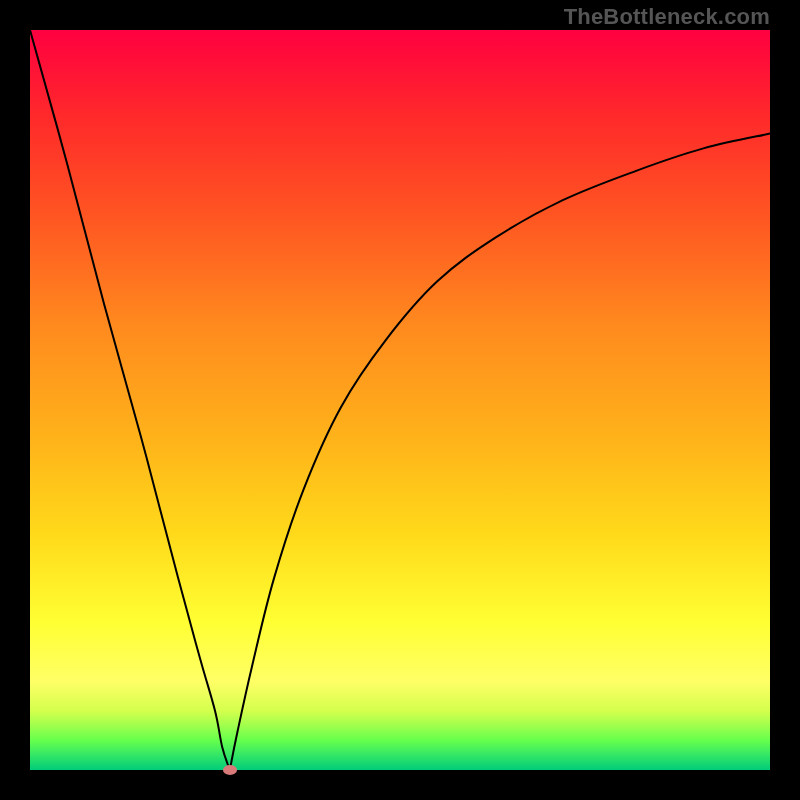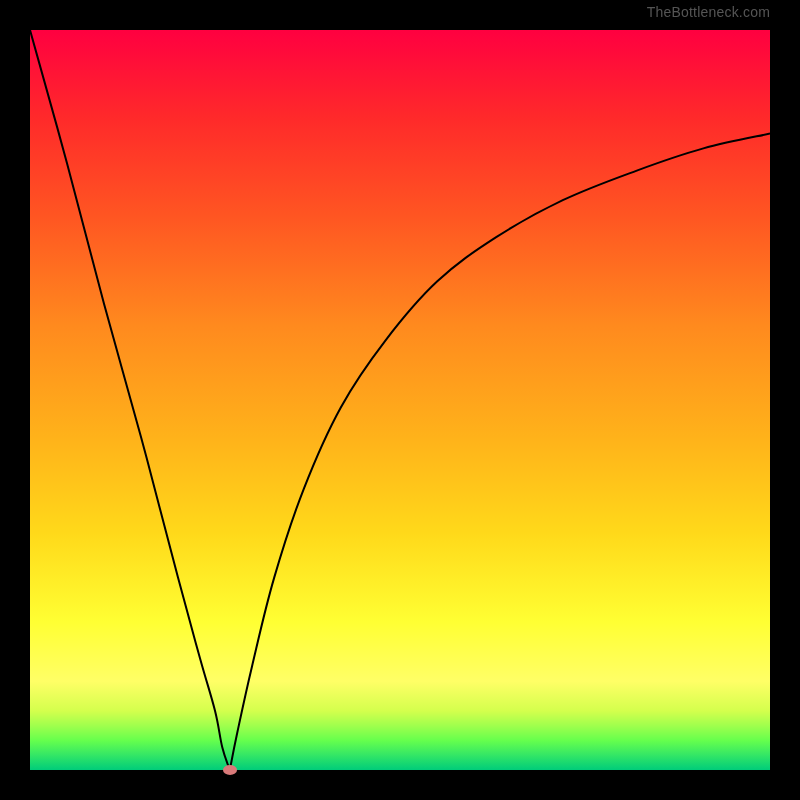--- a/index.html
+++ b/index.html
@@ -38,22 +38,22 @@
       #66ff4d 96%,
       #33e666 98%,
       #00cc7a 100%
     );
   }
   .attribution {
     position: absolute;
     top: 4px;
     right: 30px;
     color: #555;
-    font-size: 14px;
-    font-weight: 400;
+    font-size: 22px;
+    font-weight: 700;
     letter-spacing: 0.2px;
     z-index: 5;
   }
   svg.curve {
     position: absolute;
     left: 0;
     top: 0;
     width: 740px;
     height: 740px;
     pointer-events: none;

